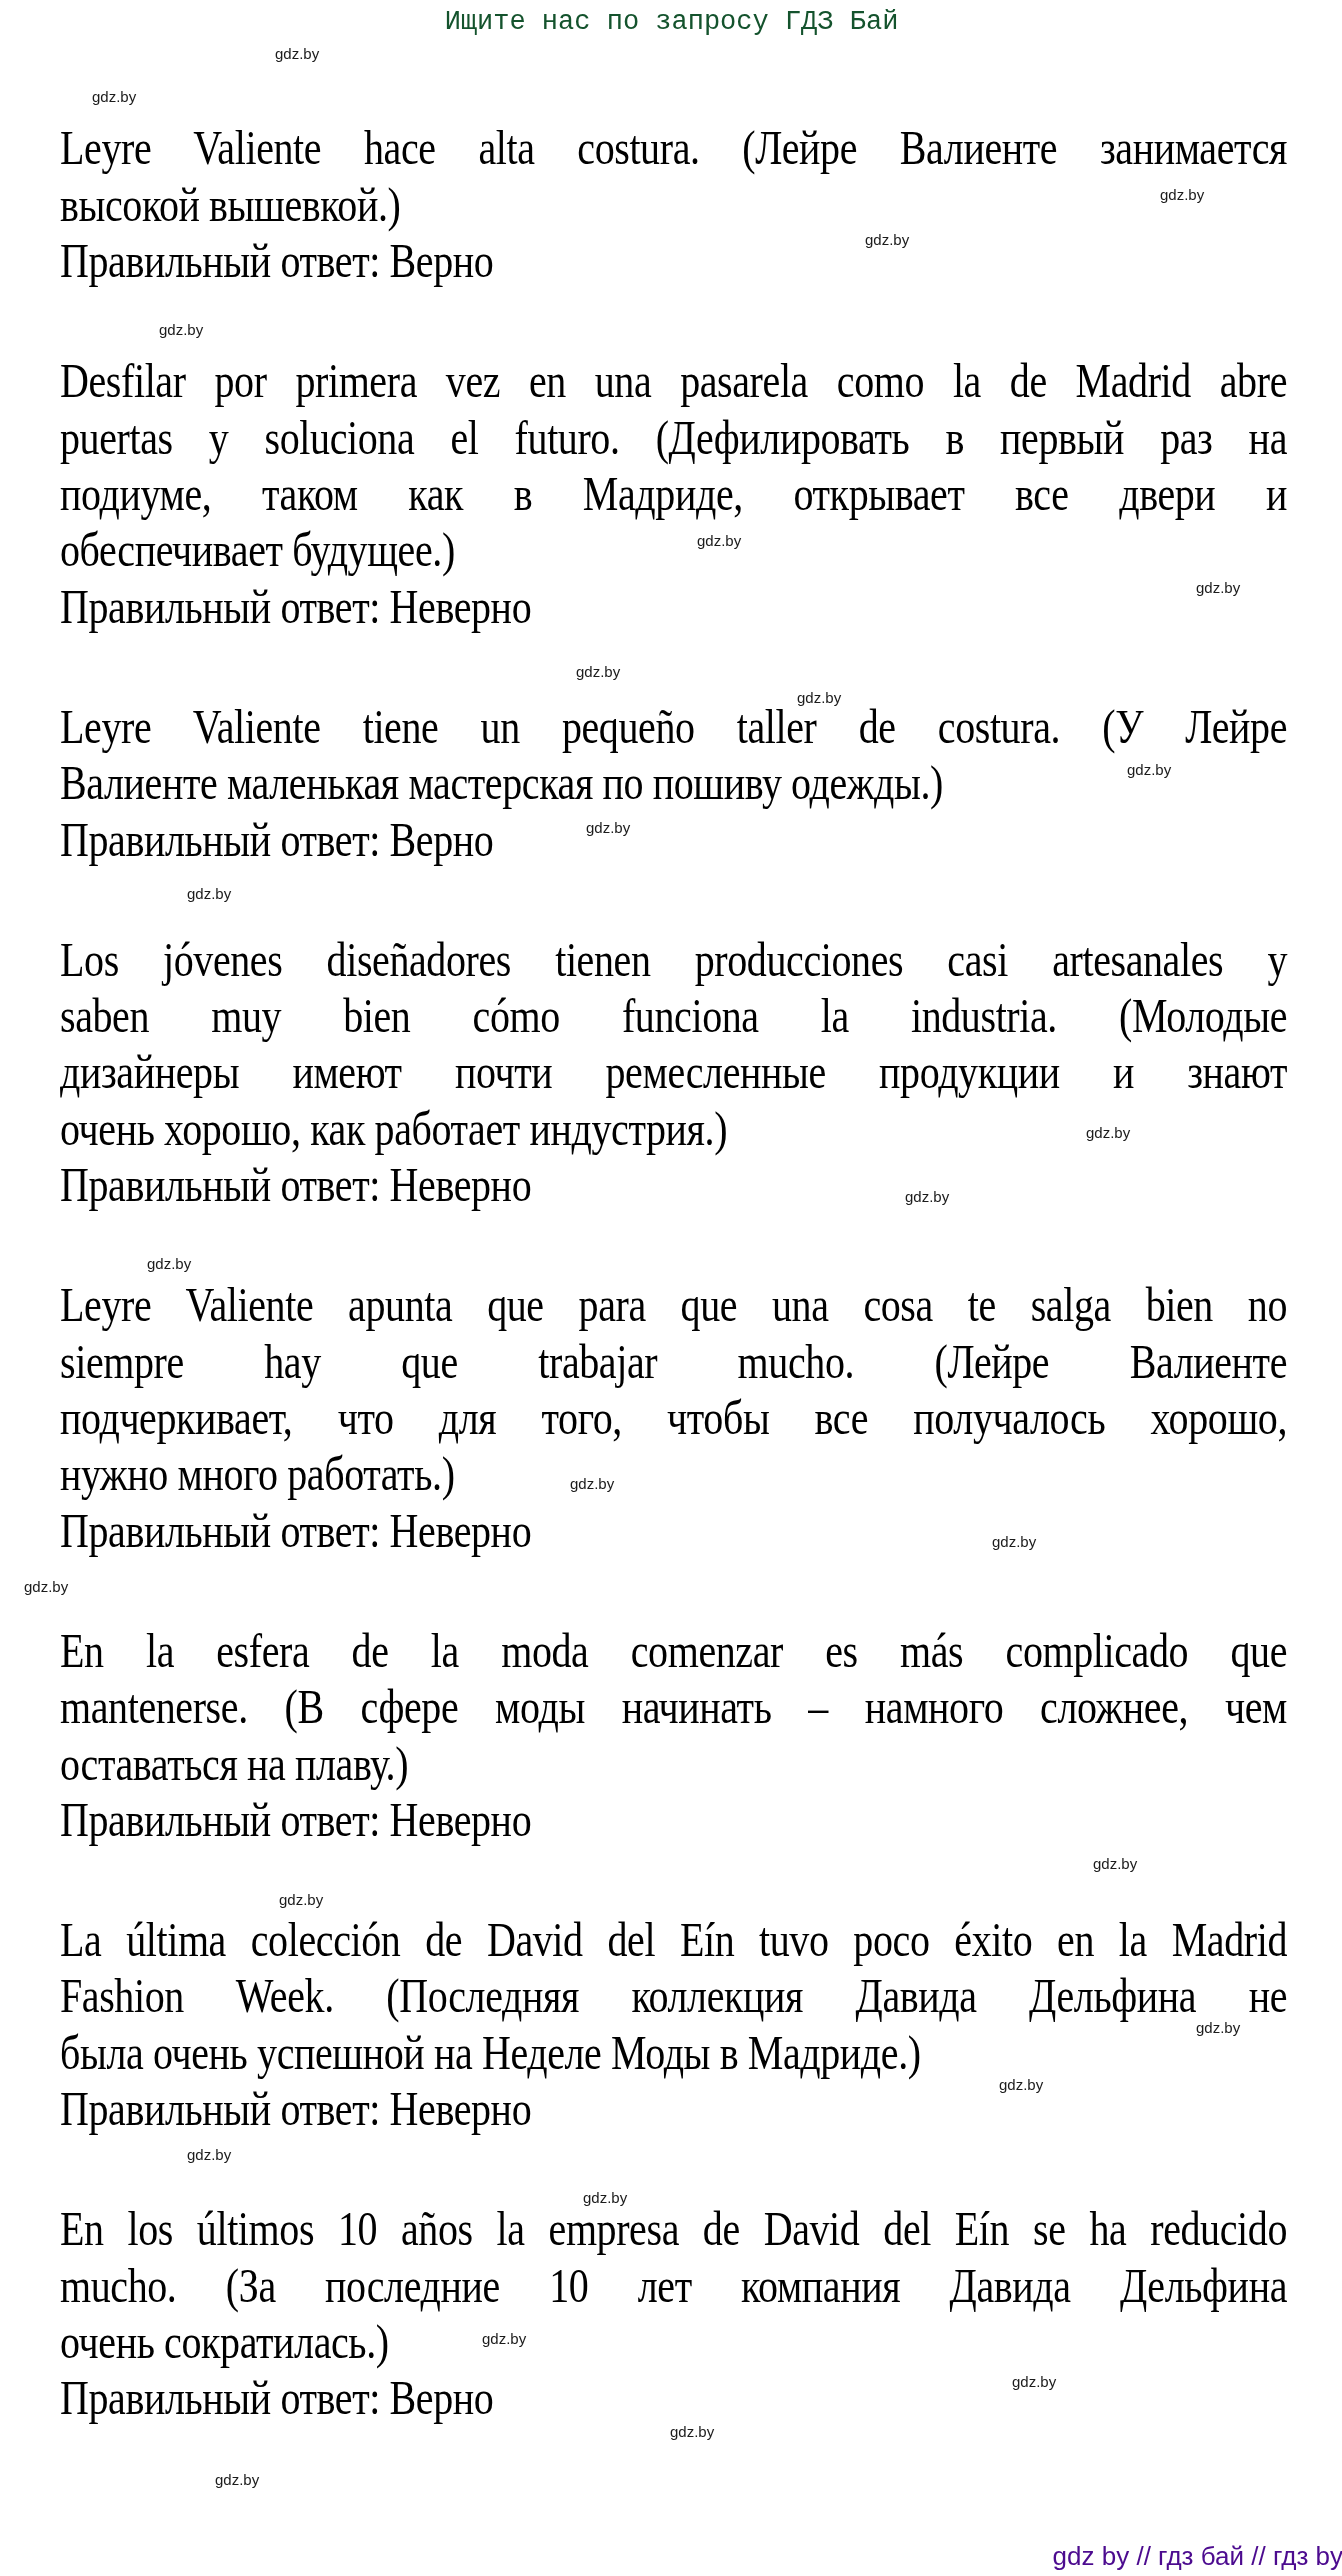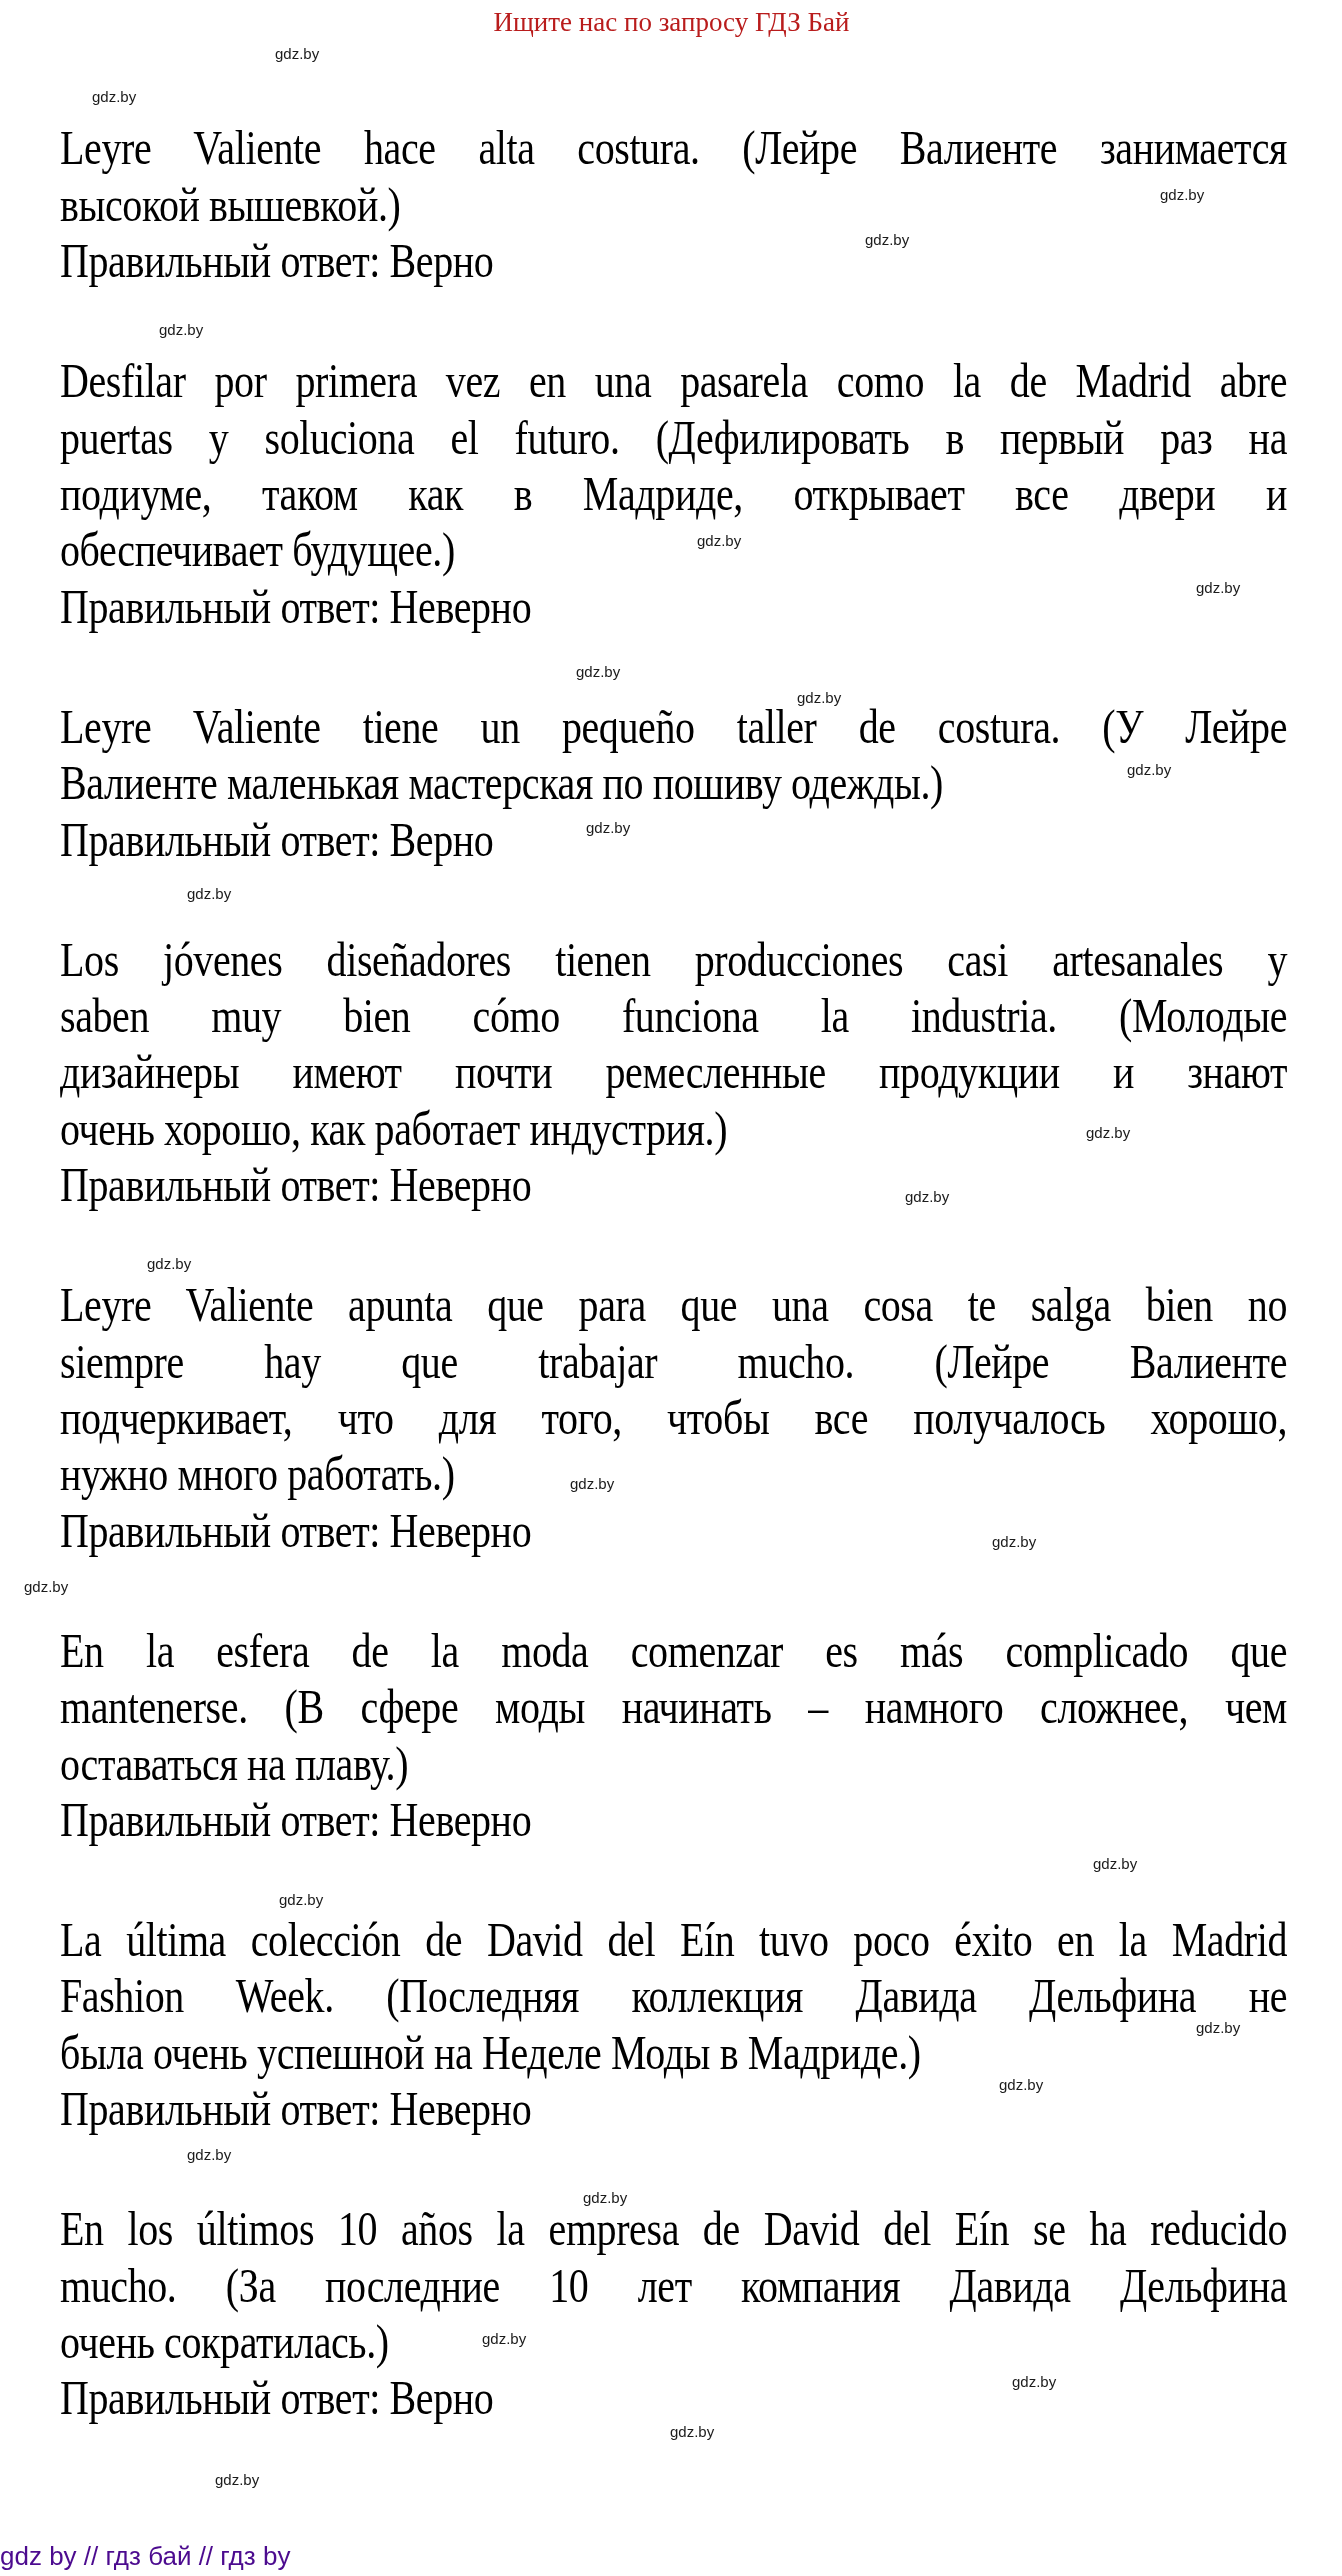--- a/index.html
+++ b/index.html
@@ -10,24 +10,24 @@
     background: #ffffff;
     overflow: hidden;
     font-family: "Liberation Serif", serif;
   }
   .promo-header {
     position: absolute;
     top: 6.4px;
     left: 0;
     width: 100%;
     text-align: center;
-    font-family: Liberation Serif, serif;
+    font-family: Liberation Mono, monospace;
     font-size: 27px;
     line-height: 32px;
-    color: #b91c1c;
+    color: #14532d;
     white-space: nowrap;
   }
   .content {
     position: absolute;
     left: 60px;
     top: 0;
     width: 1227px;
     padding-top: 100px;
     transform: scaleY(1.2);
     transform-origin: top left;
@@ -52,21 +52,21 @@
     font-size: 15px;
     line-height: 25.5px;
     color: #1c1c1c;
     white-space: nowrap;
   }
   .site-footer {
     position: absolute;
     top: 2541px;
     left: 0;
     width: 100%;
-    text-align: left;
+    text-align: right;
     font-family: "Liberation Sans", sans-serif;
     font-size: 26px;
     line-height: 30px;
     color: #4c0b8f;
     white-space: nowrap;
   }
 </style>
 </head>
 <body>
 

